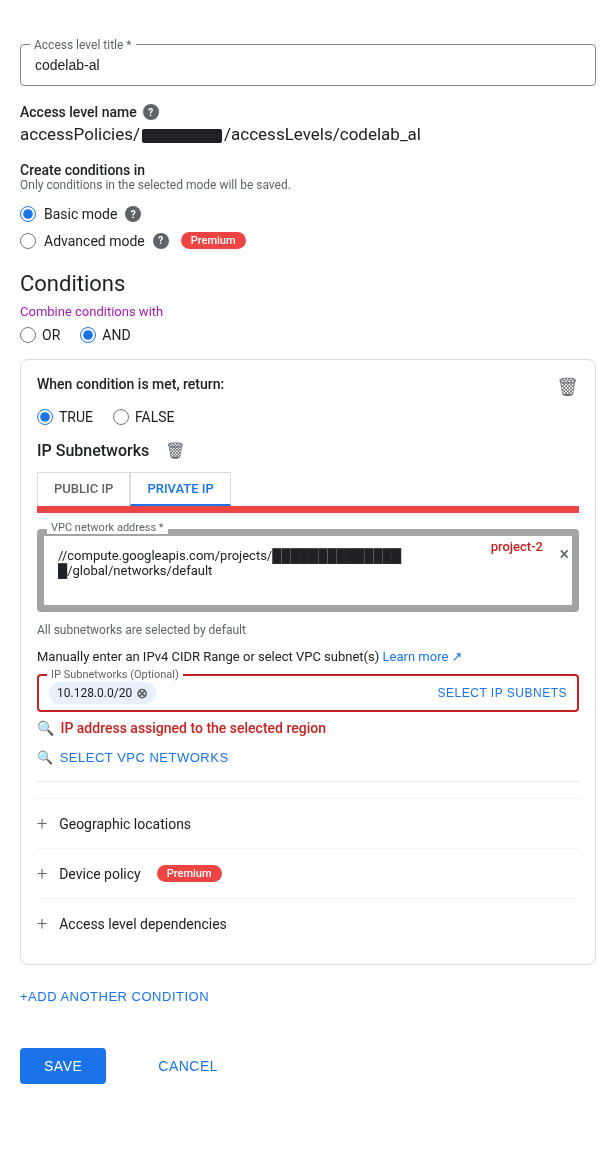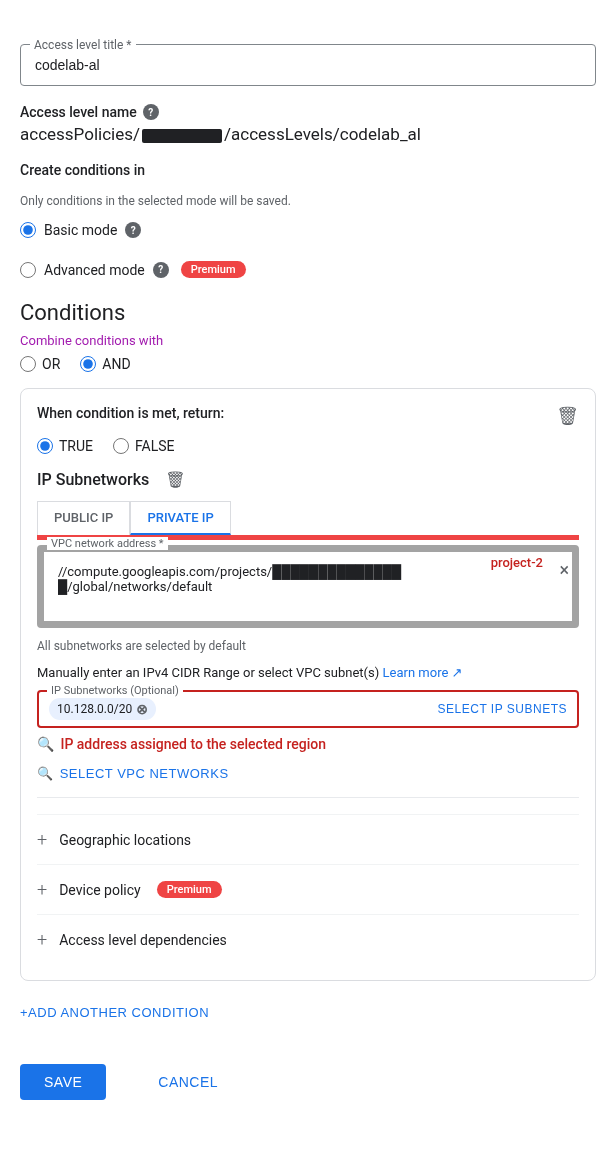--- a/index.html
+++ b/index.html
@@ -79,33 +79,33 @@
       height: 14px;
       vertical-align: middle;
       margin: 0 2px;
     }
 
     
     .section-label {
       font-size: 14px;
       color: #202124;
       font-weight: 500;
-      margin-bottom: 16px;
+      margin-bottom: 0;
     }
     .section-sublabel {
       font-size: 12px;
       color: #5f6368;
       margin-bottom: 14px;
     }
 
     
     .radio-group {
       display: flex;
       flex-direction: column;
-      gap: 23px;
+      gap: 10px;
       margin-bottom: 22px;
     }
     .radio-row {
       display: flex;
       align-items: center;
       gap: 8px;
     }
     .radio-input {
       width: 16px;
       height: 16px;
@@ -187,22 +187,22 @@
     }
     .ip-subnetworks-title {
       font-size: 16px;
       font-weight: 500;
       color: #202124;
     }
 
     
     .tabs {
       display: flex;
-      border-bottom: 5px solid #ef4444;
-      margin-bottom: 5px;
+      border-bottom: 7px solid #ef4444;
+      margin-bottom: 16px;
     }
     .tab {
       padding: 8px 16px;
       font-size: 13px;
       font-weight: 500;
       color: #5f6368;
       cursor: pointer;
       border: 1px solid #dadce0;
       border-bottom: none;
       background: #fff;

